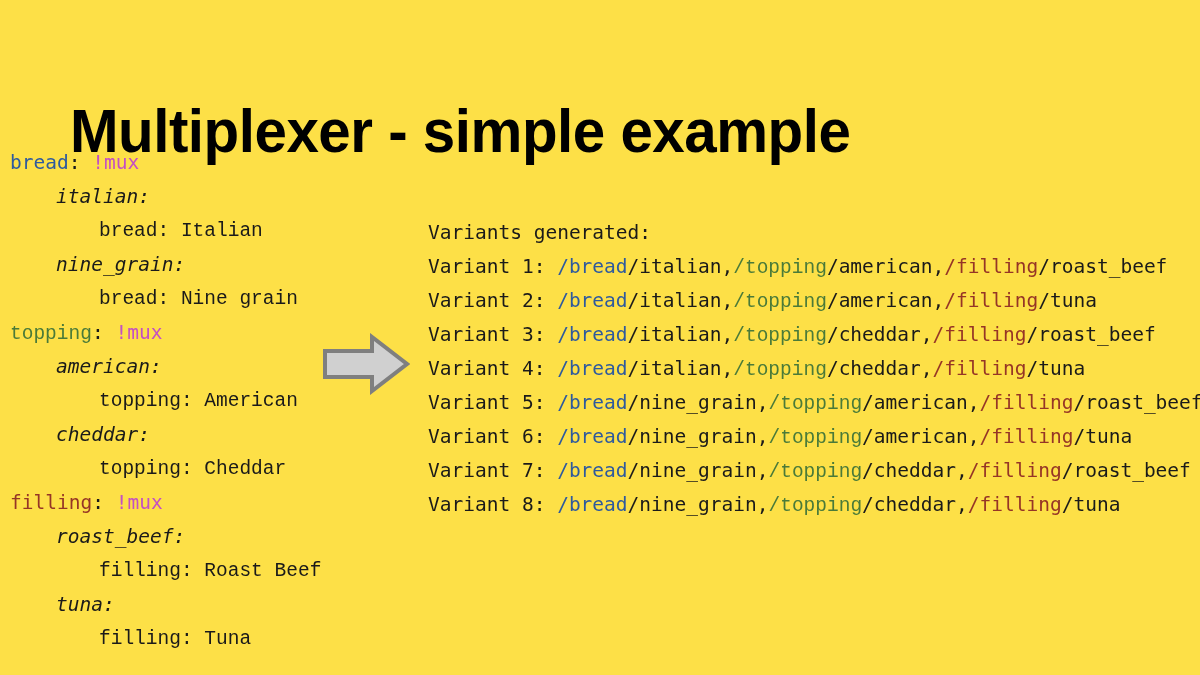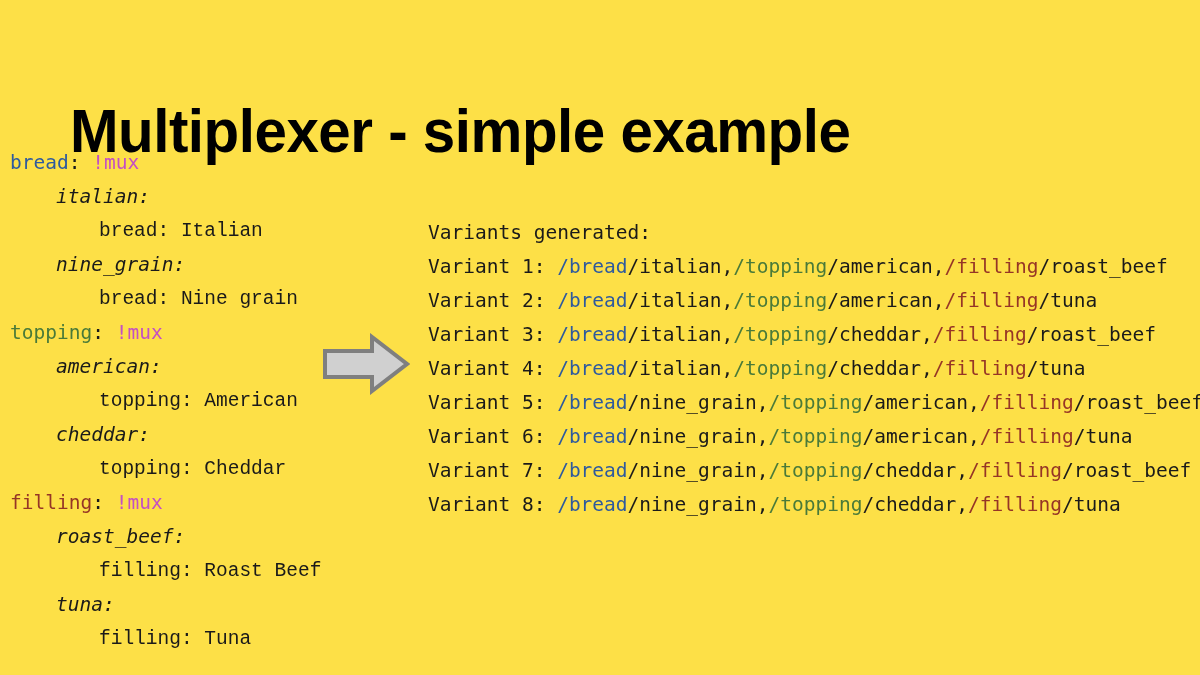--- a/index.html
+++ b/index.html
@@ -60,21 +60,21 @@
     height: 34px;
   }
 
   
   .ind-0 { padding-left: 0px; }
   .ind-1 { padding-left: 46px; font-style: italic; }
   .ind-2 { padding-left: 89px; font-family: Liberation Mono, monospace; }
 
   
   .tok-bread    { color: #2e5a9e; }
-  .tok-topping  { color: #4a7a39; }
+  .tok-topping  { color: #4a7a39; font-family: Liberation Mono, monospace; }
   .tok-filling  { color: #963526; text-align: right; }
   .tok-mux      { color: #c44fc4; }
   .tok-plain    { color: #1a1a1a; }
 
   
   .arrow {
     position: absolute;
     left: 322px;
     top: 333px;
     width: 88px;

